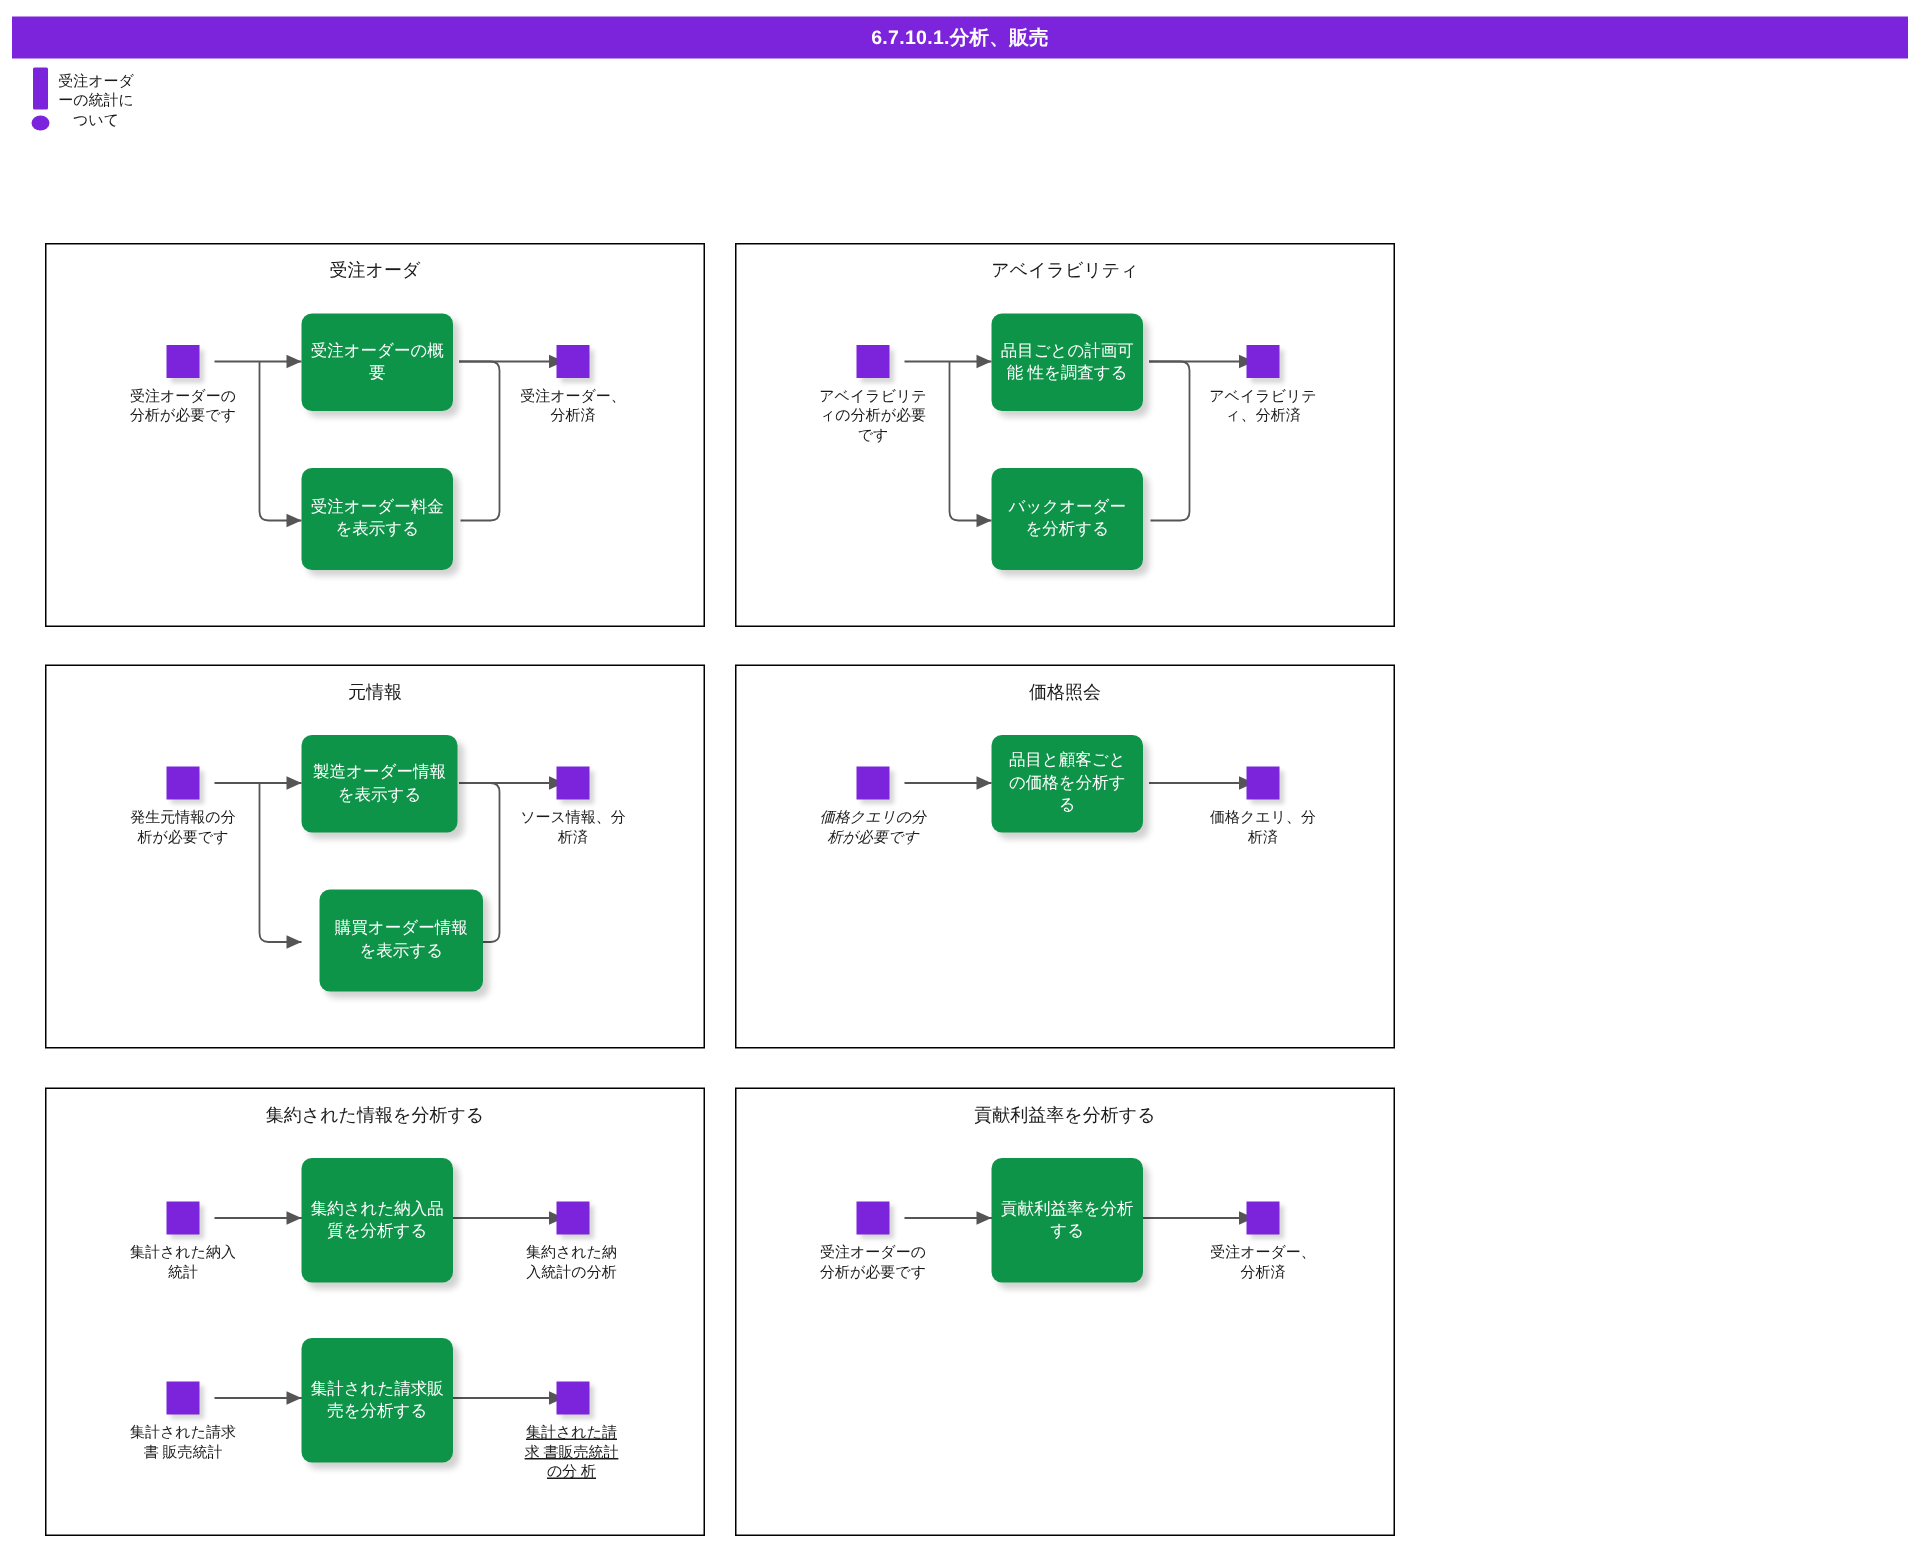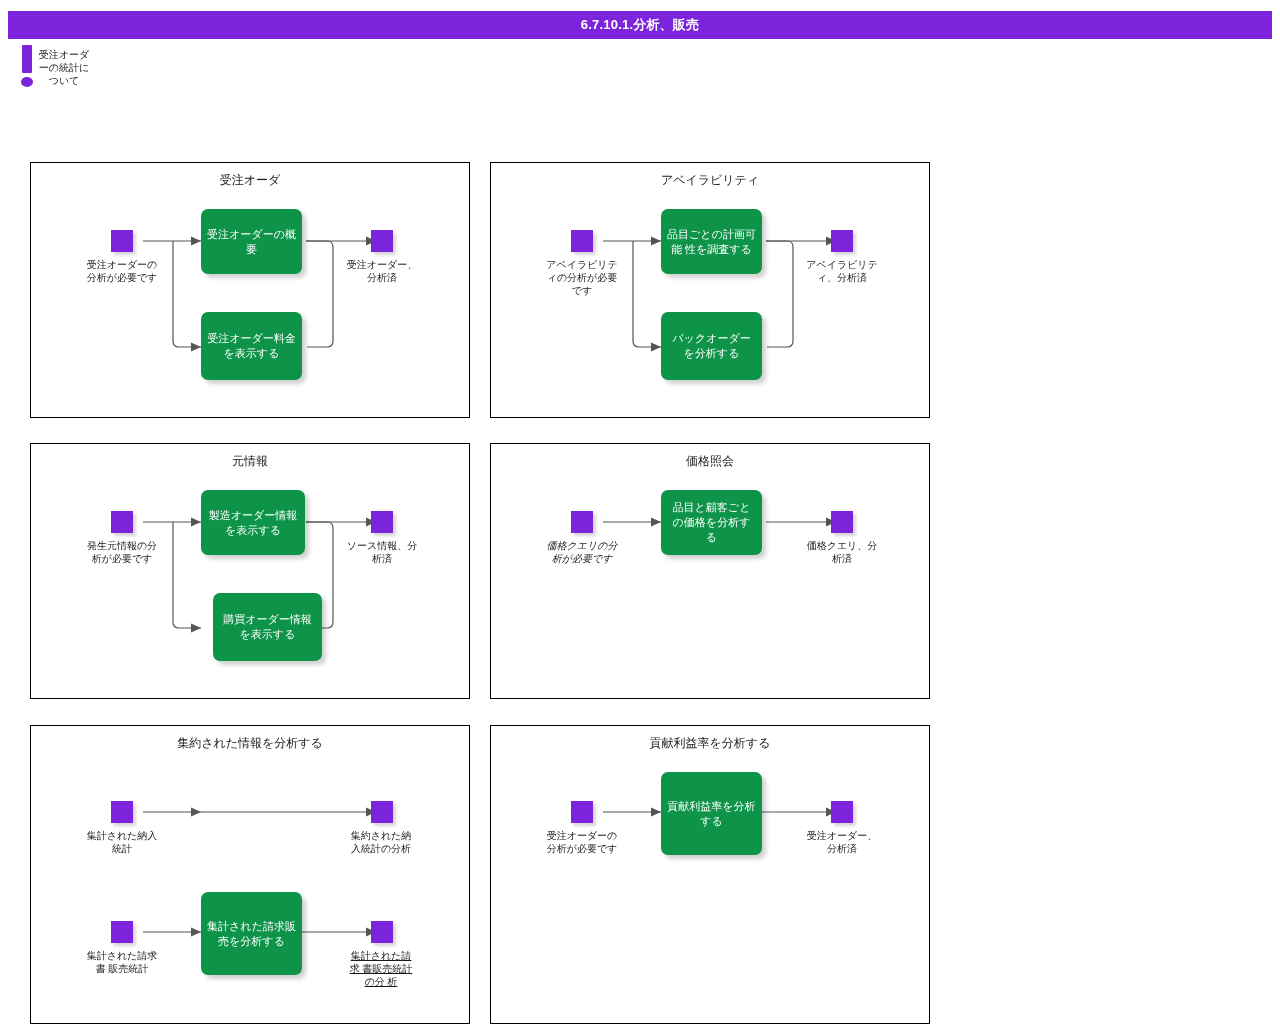--- a/index.html
+++ b/index.html
@@ -205,20 +205,23 @@
     </g>
     <polygon points="170,86 160,81.5 160,90.5" fill="#555555"></polygon>
     <polygon points="345,86 335,81.5 335,90.5" fill="#555555"></polygon>
     <polygon points="170,206 160,201.5 160,210.5" fill="#555555"></polygon>
     <polygon points="345,206 335,201.5 335,210.5" fill="#555555"></polygon>
   </svg>
 
   <div class="sq" style="left:80px;top:75px;"></div>
   <div class="sq-label" style="left:53px;top:103px;">集計された納入統計</div>
 
+  <div class="gbox" style="left:170px;top:46px;width:101px;height:83px;">
+    <span class="gtext">集約された納入品質を分析する</span>
+  </div>
 
   <div class="sq" style="left:340px;top:75px;"></div>
   <div class="sq-label" style="left:315px;top:103px;width:70px;">集約された納入統計の分析</div>
 
   <div class="sq" style="left:80px;top:195px;"></div>
   <div class="sq-label" style="left:53px;top:223px;">集計された請求書 販売統計</div>
 
   <div class="gbox" style="left:170px;top:166px;width:101px;height:83px;">
     <span class="gtext">集計された請求販売を分析する</span>
   </div>

